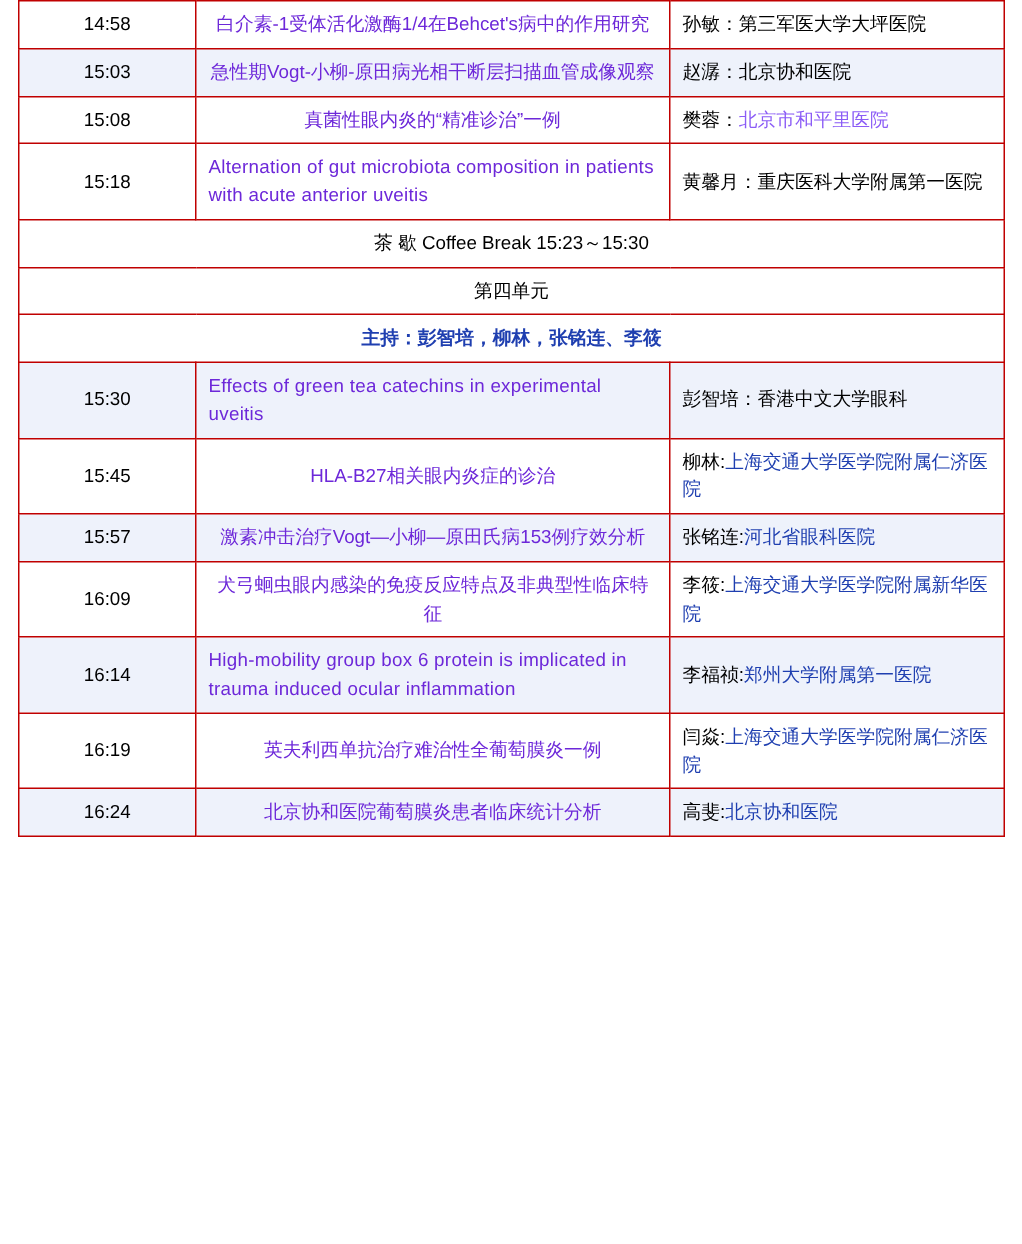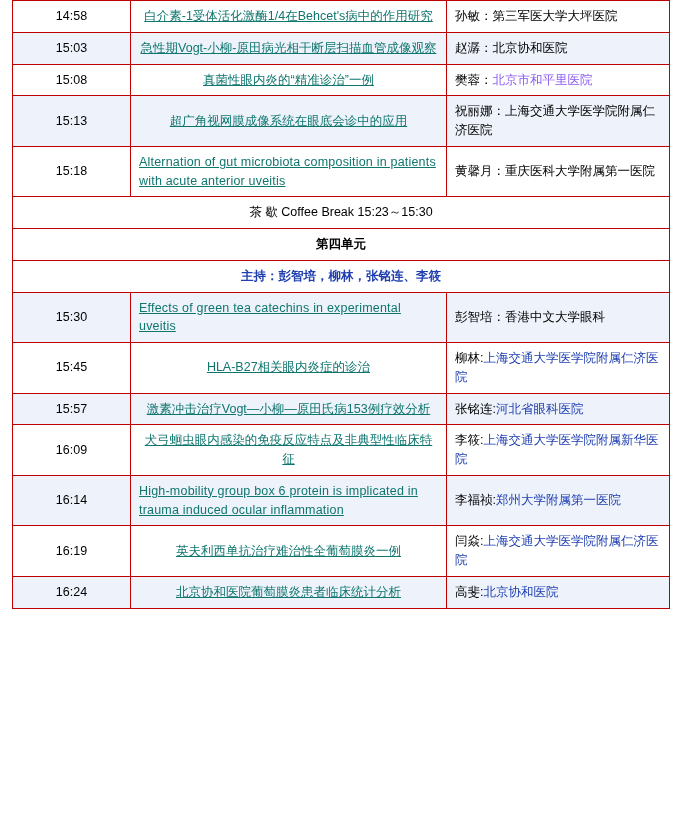--- a/index.html
+++ b/index.html
@@ -38,22 +38,21 @@
   col.c-title { width: 316px; }
   col.c-speaker { width: 223px; }
 
   td.time {
     text-align: center;
     font-size: 12.5px;
     color: #000;
   }
   td.title {
     text-align: center;
-    color: #0f766e;
-    text-decoration: underline;
+    color: #6d28d9;
   }
   td.title.latin {
     text-align: left;
     letter-spacing: 0.2px;
   }
   td.speaker {
     text-align: left;
     color: #000;
   }
   tr.alt td {
@@ -61,21 +60,21 @@
   }
   tr.plain td {
     background: #ffffff;
   }
   td.break {
     text-align: center;
     background: #ffffff;
   }
   td.section-title {
     text-align: center;
-    font-weight: bold;
+    font-weight: normal;
     font-size: 13.5px;
     background: #ffffff;
     padding: 8px;
   }
   td.section-chairs {
     text-align: center;
     font-weight: bold;
     font-size: 12.5px;
     color: #1f3fb0;
     background: #ffffff;
@@ -103,25 +102,20 @@
         </tr>
         <tr class="alt">
           <td class="time">15:03</td>
           <td class="title">急性期Vogt-小柳-原田病光相干断层扫描血管成像观察</td>
           <td class="speaker"><span class="speaker-name">赵潺</span><span class="sep">：</span><span class="speaker-affil" style="color: rgb(0, 0, 0);">北京协和医院</span></td>
         </tr>
         <tr class="plain">
           <td class="time">15:08</td>
           <td class="title">真菌性眼内炎的“精准诊治”一例</td>
           <td class="speaker"><span class="speaker-name">樊蓉</span><span class="sep">：</span><span class="speaker-affil" style="color: #8b5cf6;">北京市和平里医院</span></td>
-        </tr>
-        <tr class="alt">
-          <td class="time">15:13</td>
-          <td class="title">超广角视网膜成像系统在眼底会诊中的应用</td>
-          <td class="speaker"><span class="speaker-name">祝丽娜</span><span class="sep">：</span><span class="speaker-affil" style="color: rgb(0, 0, 0);">上海交通大学医学院附属仁济医院</span></td>
         </tr>
         <tr class="plain">
           <td class="time">15:18</td>
           <td class="title latin">Alternation of gut microbiota composition in patients with acute anterior uveitis</td>
           <td class="speaker"><span class="speaker-name">黄馨月</span><span class="sep">：</span><span class="speaker-affil" style="color: rgb(0, 0, 0); margin-top: 25px;">重庆医科大学附属第一医院</span></td>
         </tr>
         <tr class="plain">
           <td colspan="3" class="break">茶 歇 Coffee Break 15:23～15:30</td>
         </tr>
         <tr class="plain">

